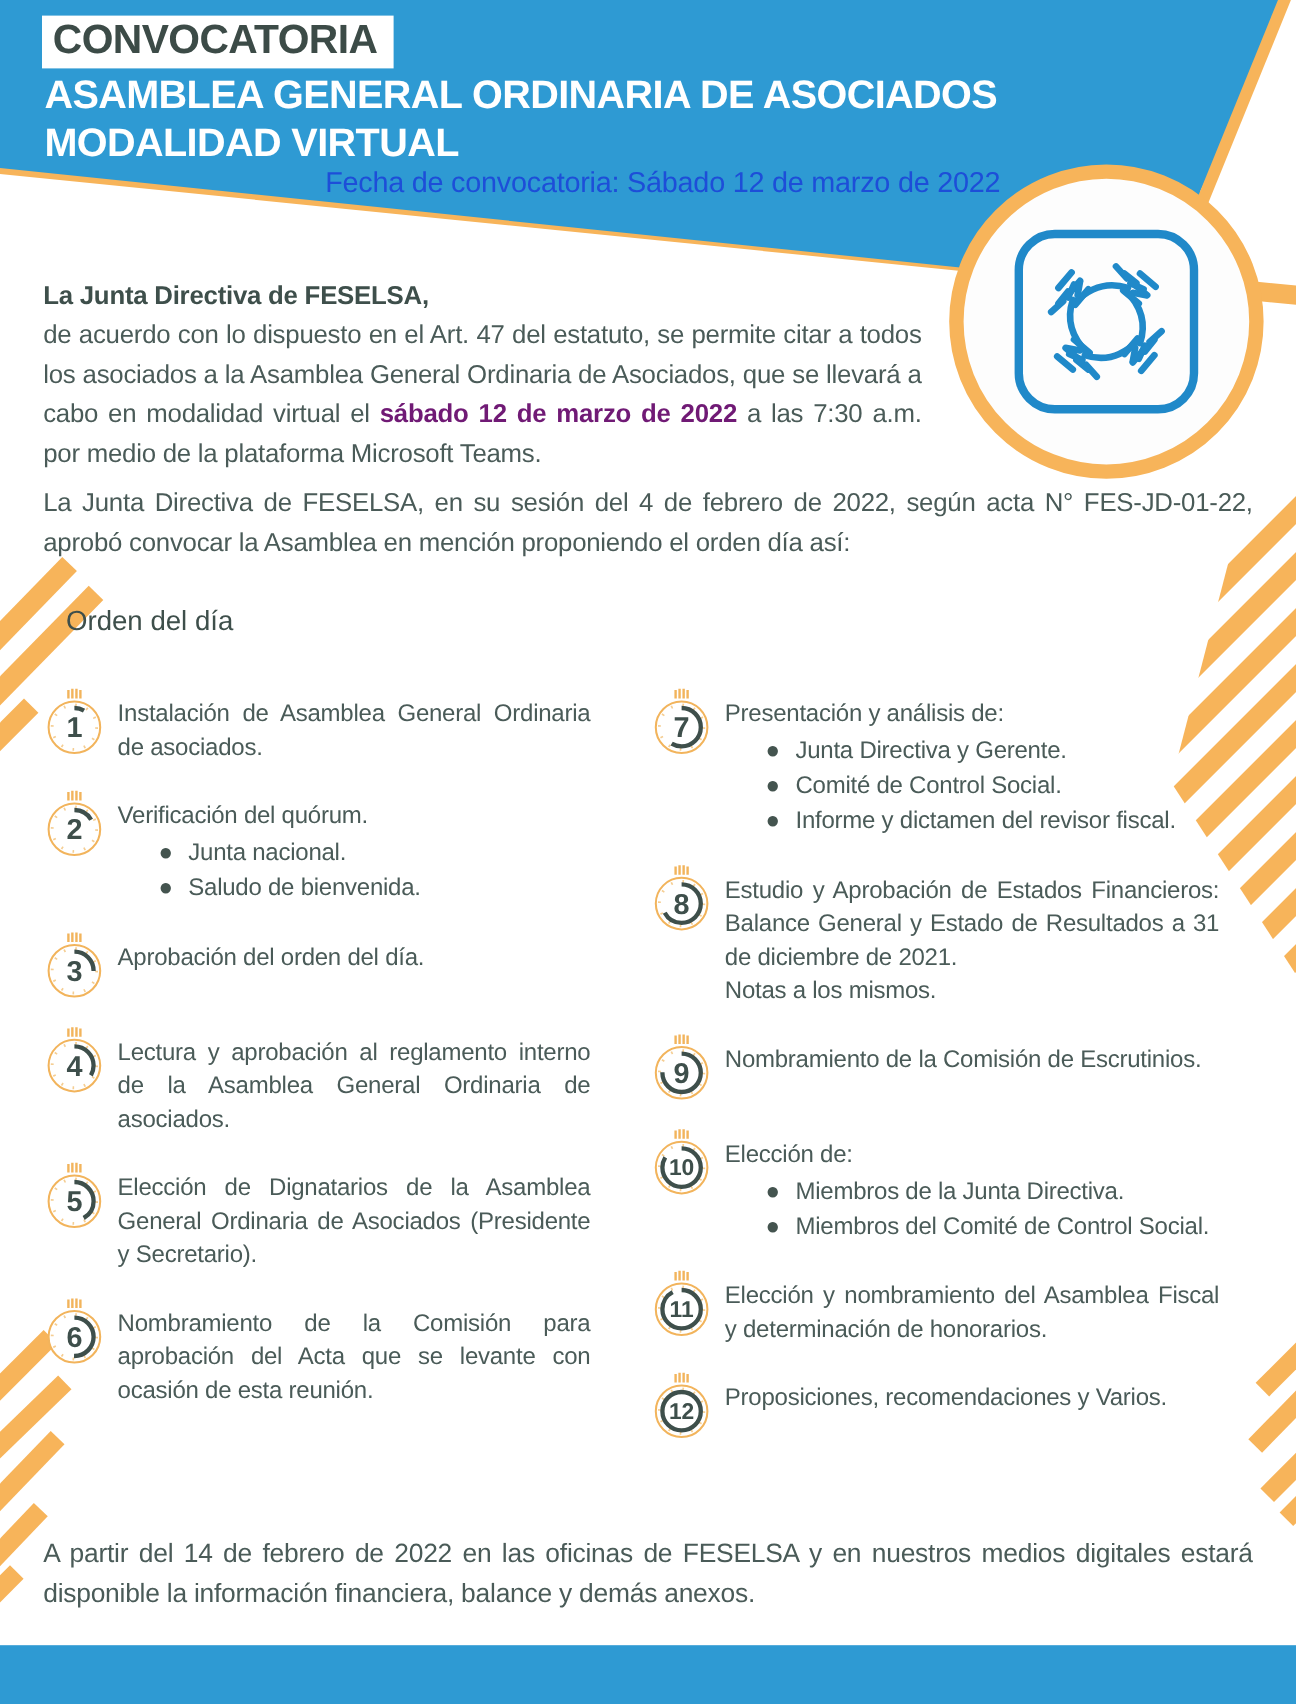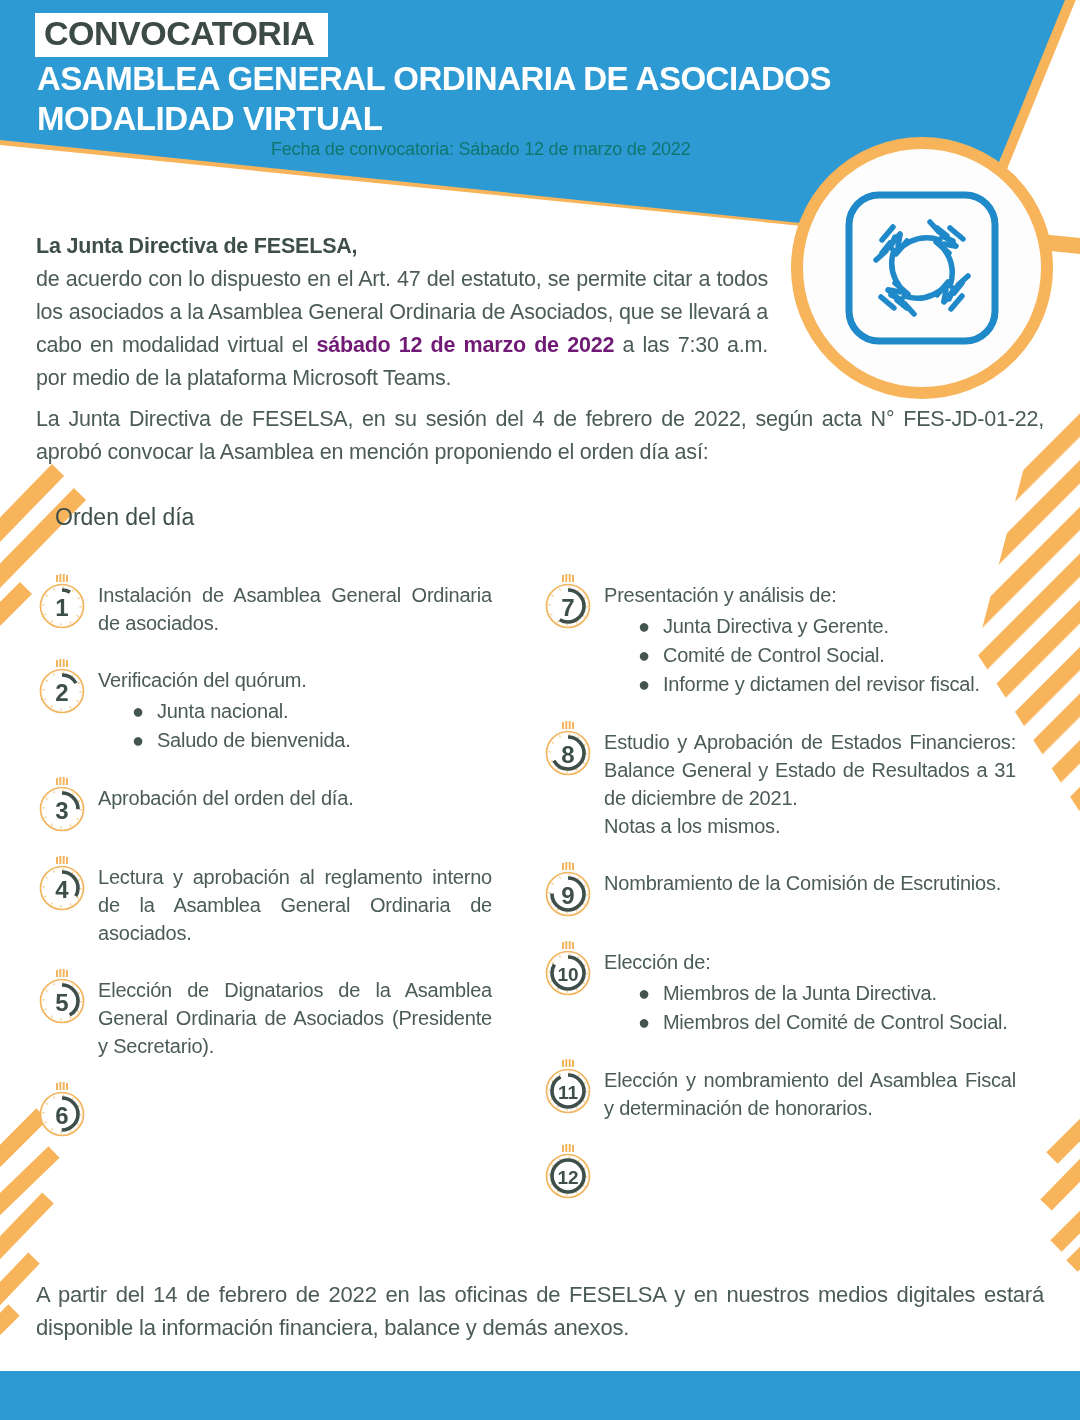--- a/index.html
+++ b/index.html
@@ -11,21 +11,21 @@
   .layer{position:absolute;left:0;top:0;width:1004px;height:1420px;}
 
   .badge{
     position:absolute;left:35px;top:13px;display:inline-block;background:#ffffff;
     color:#3C4B47;font-size:34px;font-weight:800;letter-spacing:-0.5px;
     padding:2px 14px 5px 9px;line-height:1.1;
   }
   .title-line{position:absolute;left:37px;color:#ffffff;font-size:33px;font-weight:700;letter-spacing:-0.5px;line-height:1.1;}
   .title-1{top:61px;}
   .title-2{top:101px;}
-  .date-line{position:absolute;left:271px;top:139px;color:#0f766e;font-size:18px;letter-spacing:-0.2px;}
+  .date-line{position:absolute;left:271px;top:139px;color:#1d4ed8;font-size:24px;letter-spacing:-0.2px;}
 
   .para{position:absolute;font-size:21.5px;line-height:33px;letter-spacing:-0.2px;text-align:justify;color:#4A5B58;}
   .para-1{left:36px;top:208px;width:732px;}
   .para-2{left:36px;top:381px;width:1008px;}
   .para-footer{left:36px;top:1256px;width:1008px;font-size:22px;}
   .bold{font-weight:bold;color:#701a75;}
   .lead-bold{display:block;font-weight:bold;color:#3E4F4B;}
 
   .agenda-heading{position:absolute;left:55px;top:504px;font-size:23px;font-weight:normal;color:#3E4F4B;}
 
@@ -242,20 +242,23 @@
                   <line x1="24.3" y1="2" x2="24.3" y2="10"></line>
                   <line x1="27.7" y1="2" x2="27.7" y2="10"></line>
                   <line x1="31" y1="3" x2="31" y2="10"></line>
                 </g>
                 <circle cx="26" cy="34" r="21.5" fill="#FFFFFF" stroke="#F2B45C" stroke-width="1.7"></circle>
                 <circle cx="26" cy="34" r="18.5" fill="none" stroke="#F5CE93" stroke-width="2.4" stroke-dasharray="1.4 8.3"></circle>
                 <circle cx="26" cy="34" r="16" fill="none" stroke="#3E4F4B" stroke-width="3.6" stroke-dasharray="50.27 100.53" transform="rotate(-90 26 34)"></circle>
                 <text x="26" y="35" text-anchor="middle" dominant-baseline="central" font-family="Liberation Sans, sans-serif" font-weight="bold" font-size="24" fill="#3E4F4B">6</text>
               </svg>
             </div>
+            <div class="agenda-body">
+              <p class="agenda-text">Nombramiento de la Comisión para aprobación del Acta que se levante con ocasión de esta reunión.</p>
+            </div>
           </div>
         </div>
       <div class="agenda-col">
           <div class="agenda-item">
             <div class="sw-wrap">
               <svg viewBox="0 0 52 59">
                 <g stroke="#F2B45C" stroke-width="2">
                   <line x1="21" y1="3" x2="21" y2="10"></line>
                   <line x1="24.3" y1="2" x2="24.3" y2="10"></line>
                   <line x1="27.7" y1="2" x2="27.7" y2="10"></line>
@@ -379,20 +382,23 @@
                   <line x1="21" y1="3" x2="21" y2="10"></line>
                   <line x1="24.3" y1="2" x2="24.3" y2="10"></line>
                   <line x1="27.7" y1="2" x2="27.7" y2="10"></line>
                   <line x1="31" y1="3" x2="31" y2="10"></line>
                 </g>
                 <circle cx="26" cy="34" r="21.5" fill="#FFFFFF" stroke="#F2B45C" stroke-width="1.7"></circle>
                 <circle cx="26" cy="34" r="18.5" fill="none" stroke="#F5CE93" stroke-width="2.4" stroke-dasharray="1.4 8.3"></circle>
                 <circle cx="26" cy="34" r="16" fill="none" stroke="#3E4F4B" stroke-width="3.6" stroke-dasharray="100.53 100.53" transform="rotate(-90 26 34)"></circle>
                 <text x="26" y="35" text-anchor="middle" dominant-baseline="central" font-family="Liberation Sans, sans-serif" font-weight="bold" font-size="19" fill="#3E4F4B">12</text>
               </svg>
+            </div>
+            <div class="agenda-body">
+              <p class="agenda-text">Proposiciones, recomendaciones y Varios.</p>
             </div>
           </div>
         </div>
     </div>
 
     <p class="para para-footer">A partir del 14 de febrero de 2022 en las oficinas de FESELSA y en nuestros medios digitales estará disponible la información financiera, balance y demás anexos.</p>
 
     <div class="bottom-bar"></div>
   </div>
 </div>

